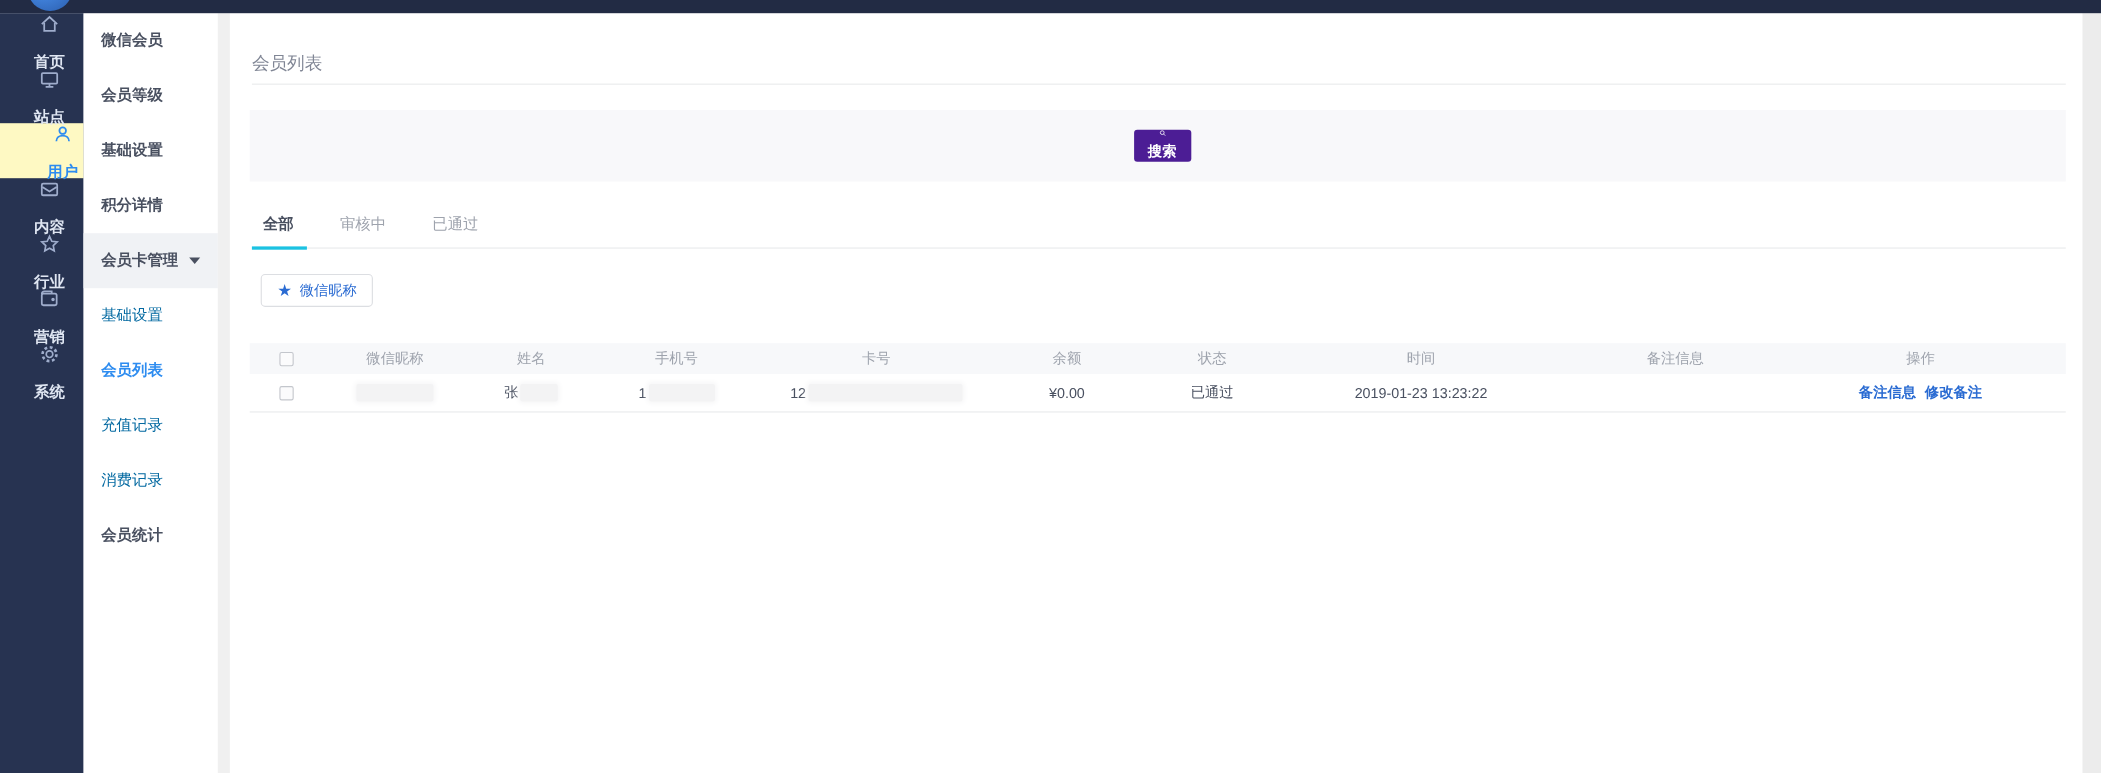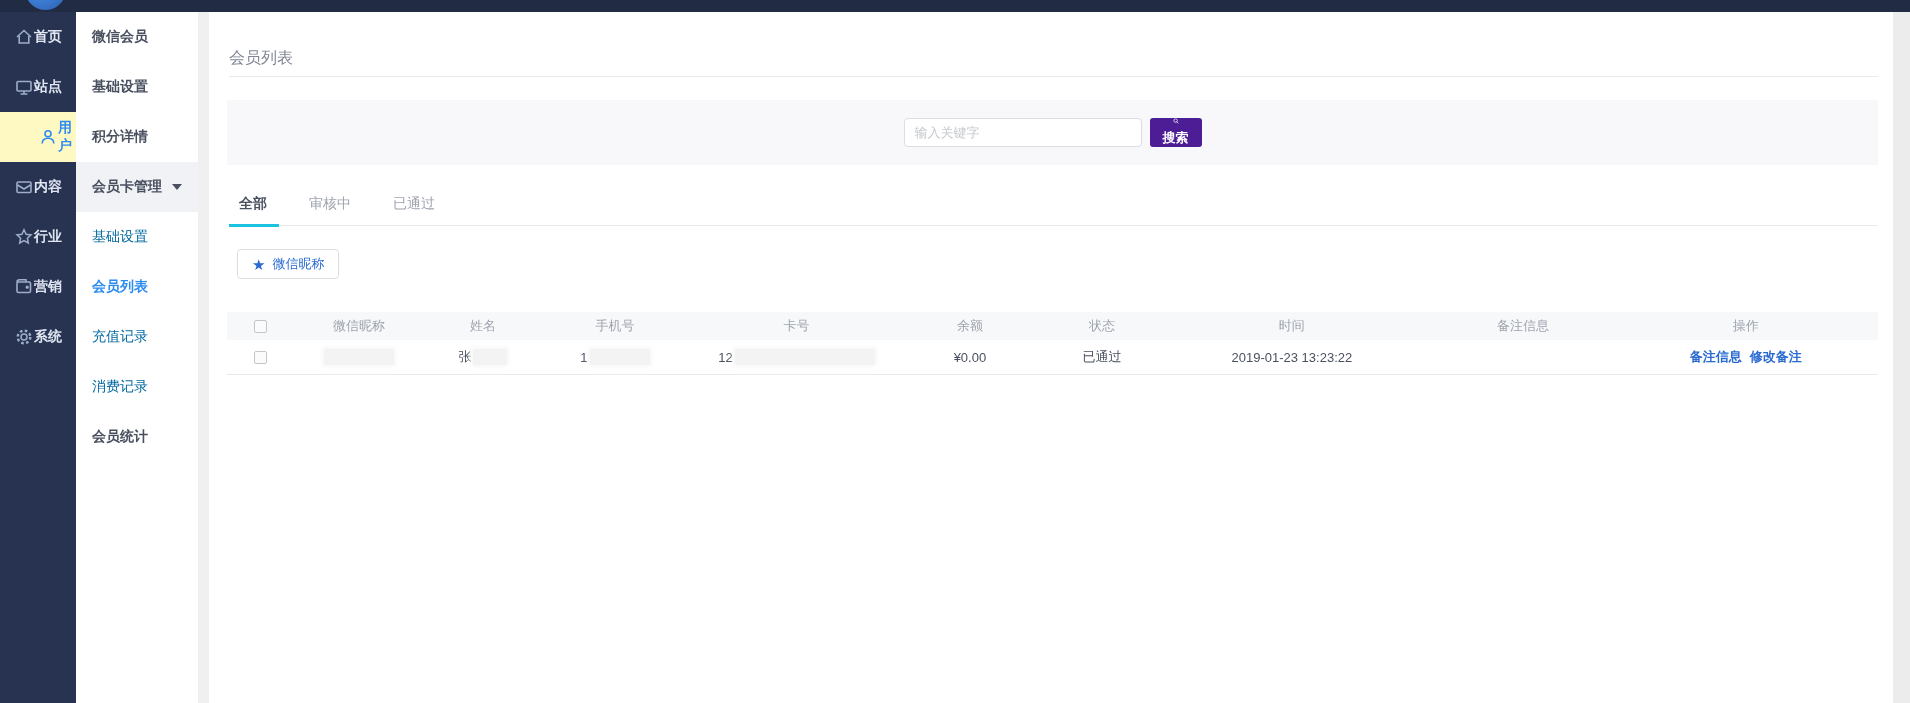--- a/index.html
+++ b/index.html
@@ -9,22 +9,22 @@
   
   .topbar { position:absolute; left:0; top:0; width:1910px; height:12px; background:#222b44; z-index:50; overflow:hidden; }
   .logo-circle { position:absolute; left:25px; top:-31px; width:41px; height:41px; border-radius:50%;
                  background:radial-gradient(circle at 35% 30%, #6fa8ec 0%, #3f7fd8 45%, #2a5cab 100%); }
 
   
   .frame { position:absolute; left:0; top:12px; width:1910px; height:691px; display:flex; }
 
   
   .icon-sidebar { width:76px; background:#273351; flex:none; }
-  .icon-item { height:50px; display:flex; align-items:center; padding-left:14px; gap:0;
-               color:#dfe6f2; font-size:14px; font-weight:700; cursor:pointer; }
+  .icon-item { height:50px; display:flex; align-items:center; padding-left:14px; gap:16px;
+               color:#dfe6f2; font-size:14px; font-weight:700; cursor:pointer;flex-direction:column; }
   .icon-item .ic { width:20px; height:20px; color:#9fadcc; flex:none; }
   .icon-item.active { background:#fef9c3; color:#2d8cf0;padding-left:38px; }
   .icon-item.active .ic { color:#2d8cf0; }
 
   
   .sub-sidebar { width:122px; background:#fff; flex:none; }
   .sub-item { height:50px; display:flex; align-items:center; padding-left:16px;
               font-size:14px; color:#495060; font-weight:700; cursor:pointer; }
   .sub-item.muted { color:#0369a1; font-weight:400; }
   .sub-item.group { background:#f0f2f5; }
@@ -142,20 +142,23 @@
         </svg>
       <span>系统</span>
     </div>
   </div>
 
   <div class="sub-sidebar">
     <div class="sub-item">
         <span>微信会员</span>
       </div>
     <div class="sub-item">
+        <span>会员等级</span>
+      </div>
+    <div class="sub-item">
         <span>基础设置</span>
       </div>
     <div class="sub-item">
         <span>积分详情</span>
       </div>
     <div class="sub-item group">
       <span>会员卡管理</span>
       <span class="caret-down"></span>
     </div>
     <div class="sub-item muted">
@@ -178,21 +181,20 @@
   <div class="gutter"></div>
 
   <div class="main">
 
     <div class="page-header">
       <div class="page-title">会员列表</div>
     </div>
 
     <div class="search-band">
       <div class="search-group">
-        <input class="search-input" type="text" placeholder="输入关键字" style="">
         <button class="search-btn">
           <svg class="ic" viewBox="0 0 14 14" fill="none" stroke="currentColor" stroke-width="1.7">
               <circle cx="6" cy="6" r="4"></circle>
               <path d="M9 9 L12.5 12.5"></path>
             </svg>
           <span>搜索</span>
         </button>
       </div>
     </div>
 

